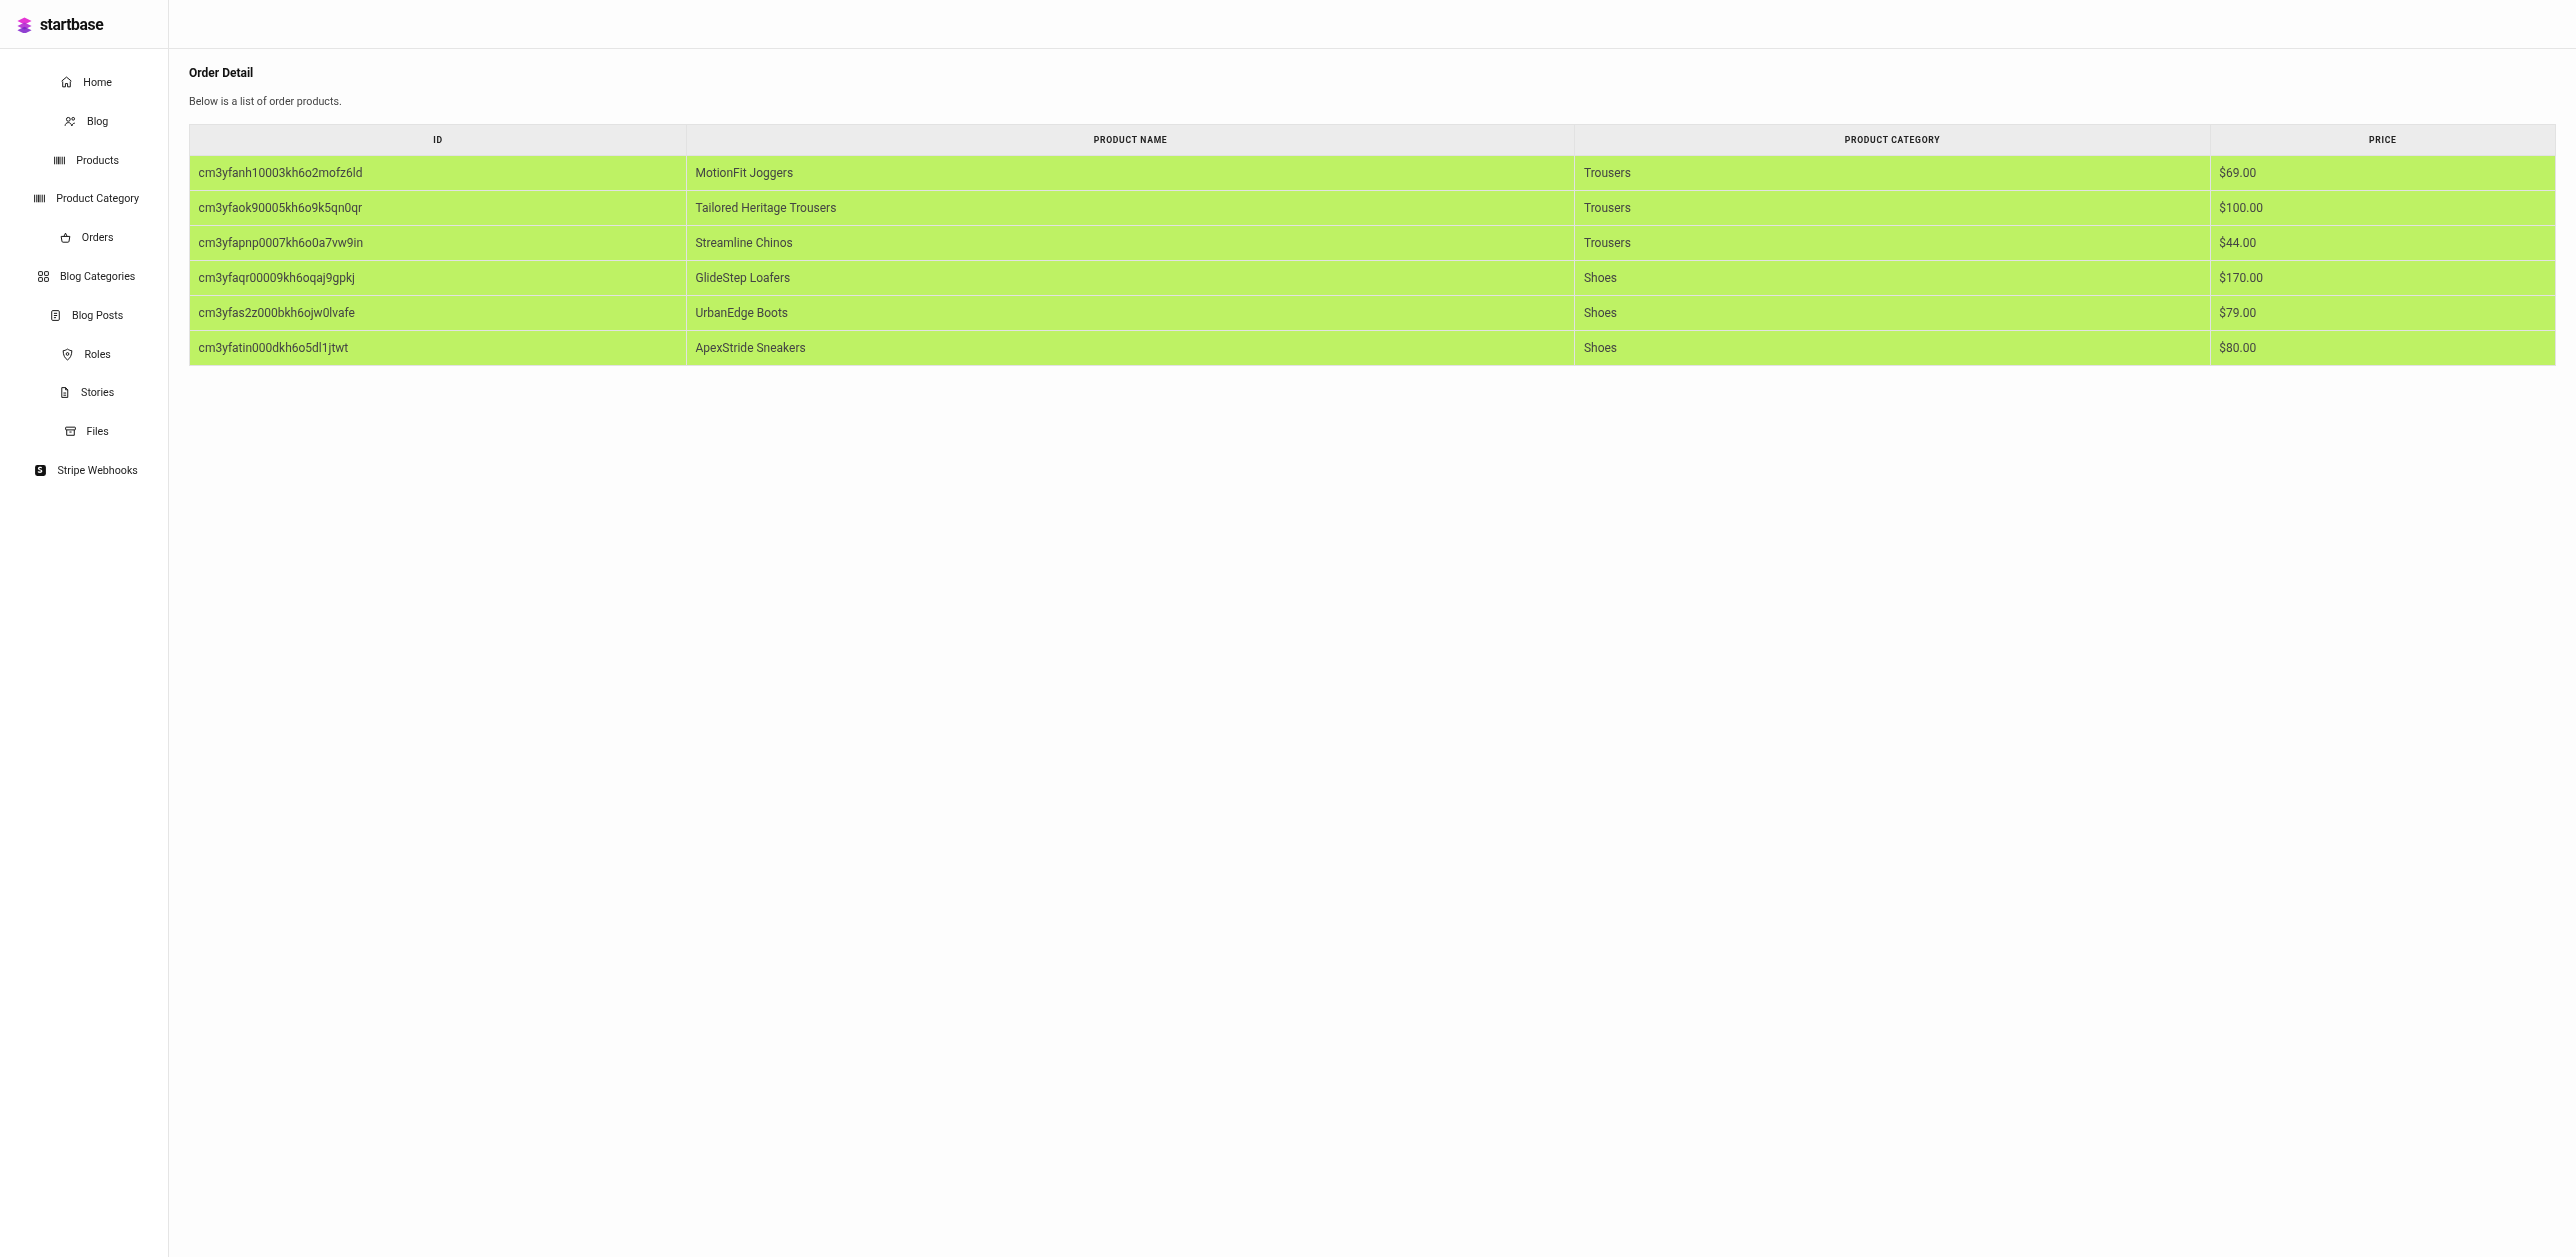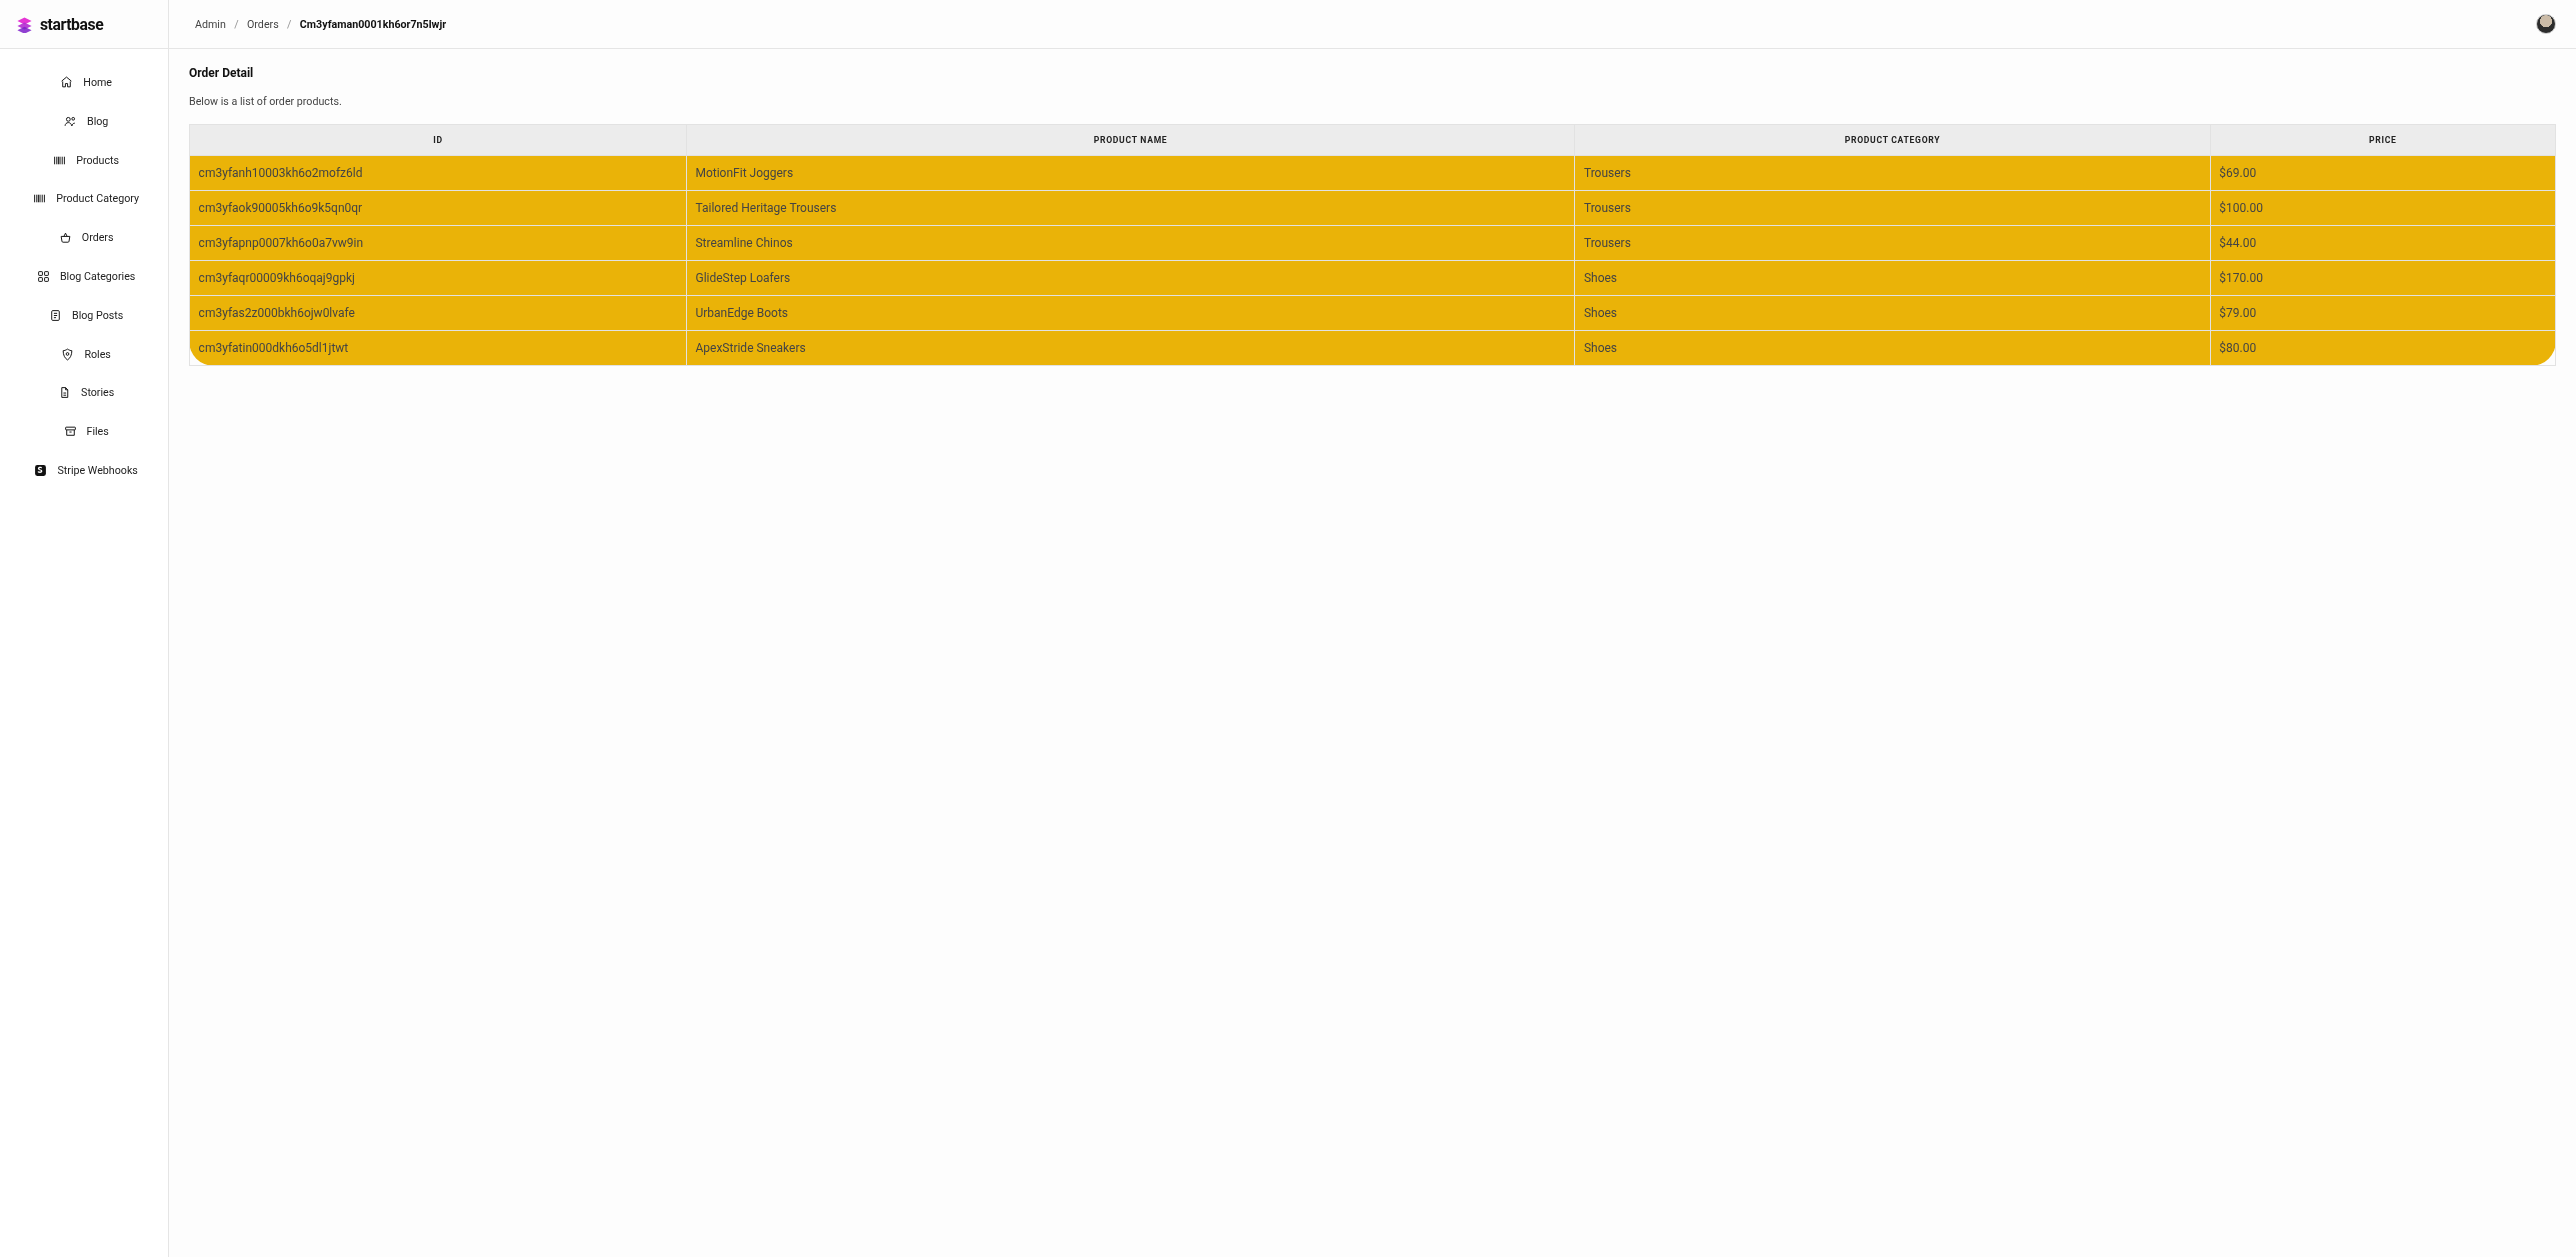--- a/index.html
+++ b/index.html
@@ -23,21 +23,21 @@
     .nav-item { display: flex; align-items: center; gap: 10px; padding: 7.2px 15.7px 7.2px 20px; font-size: 10.7px; color: #222; cursor: pointer; margin-bottom: 11.4px; justify-content: center; }
     .nav-icon { width: 13px; height: 13px; color: #111; display:inline-flex; align-items:center; justify-content:center; flex: 0 0 13px; }
     .nav-icon svg { width: 13px; height: 13px; stroke: currentColor; fill: none; stroke-width: 1.8; }
     .nav-icon.solid svg { fill: currentColor; stroke: none; }
 
     
     .main { flex: 1; padding: 17px 20px 29px 20px; }
     .page-title { font-size: 12px; font-weight: 700; margin-bottom: 15px; }
     .page-sub { font-size: 10.7px; color: #444; margin-bottom: 15.7px; }
 
-    table.order-table { width: 100%; border-collapse: collapse; background: #eab308; border-radius: 25px; }
+    table.order-table { width: 100%; border-collapse: collapse; background: #bef264; }
     table.order-table th, table.order-table td { border: 0.7px solid #e2e2e2; padding: 10px 8.6px; font-size: 12px; text-align: left; }
     table.order-table th { background: #ececec; text-transform: uppercase; letter-spacing: 0.7px; font-size: 8.6px; font-weight: 700; color: #222; text-align: center; }
     table.order-table th:first-child { width: 21%; }
     table.order-table td { color: #444; }
 
     
     .logo-mark svg { position:absolute; top:0; left:0; width:17px; height:17px; }
   </style>
 </head>
 <body>
@@ -100,30 +100,20 @@
         </svg>
       <svg viewBox="0 0 24 24">
           <path d="M12 9 2 14l10 5 10-5z" fill="#b22bd0" opacity=".9"></path>
         </svg>
       <svg viewBox="0 0 24 24">
           <path d="M12 15 2 20l10 5 10-5z" fill="#7d1fc9" opacity=".85"></path>
         </svg>
     </span>
     <span class="logo-text">startbase</span>
   </div>
-  <div class="header-right">
-    <nav class="breadcrumb">
-      <a href="#">Admin</a>
-      <span class="sep">/</span>
-      <a href="#">Orders</a>
-      <span class="sep">/</span>
-      <span class="current">Cm3yfaman0001kh6or7n5lwjr</span>
-    </nav>
-    <div class="avatar"></div>
-  </div>
 </div>
 
 <div class="layout">
   <aside class="sidebar">
     <div class="nav-item">
       <span class="nav-icon">
           <svg viewBox="0 0 24 24">
             <use href="#i-home"></use>
           </svg>
         </span>

